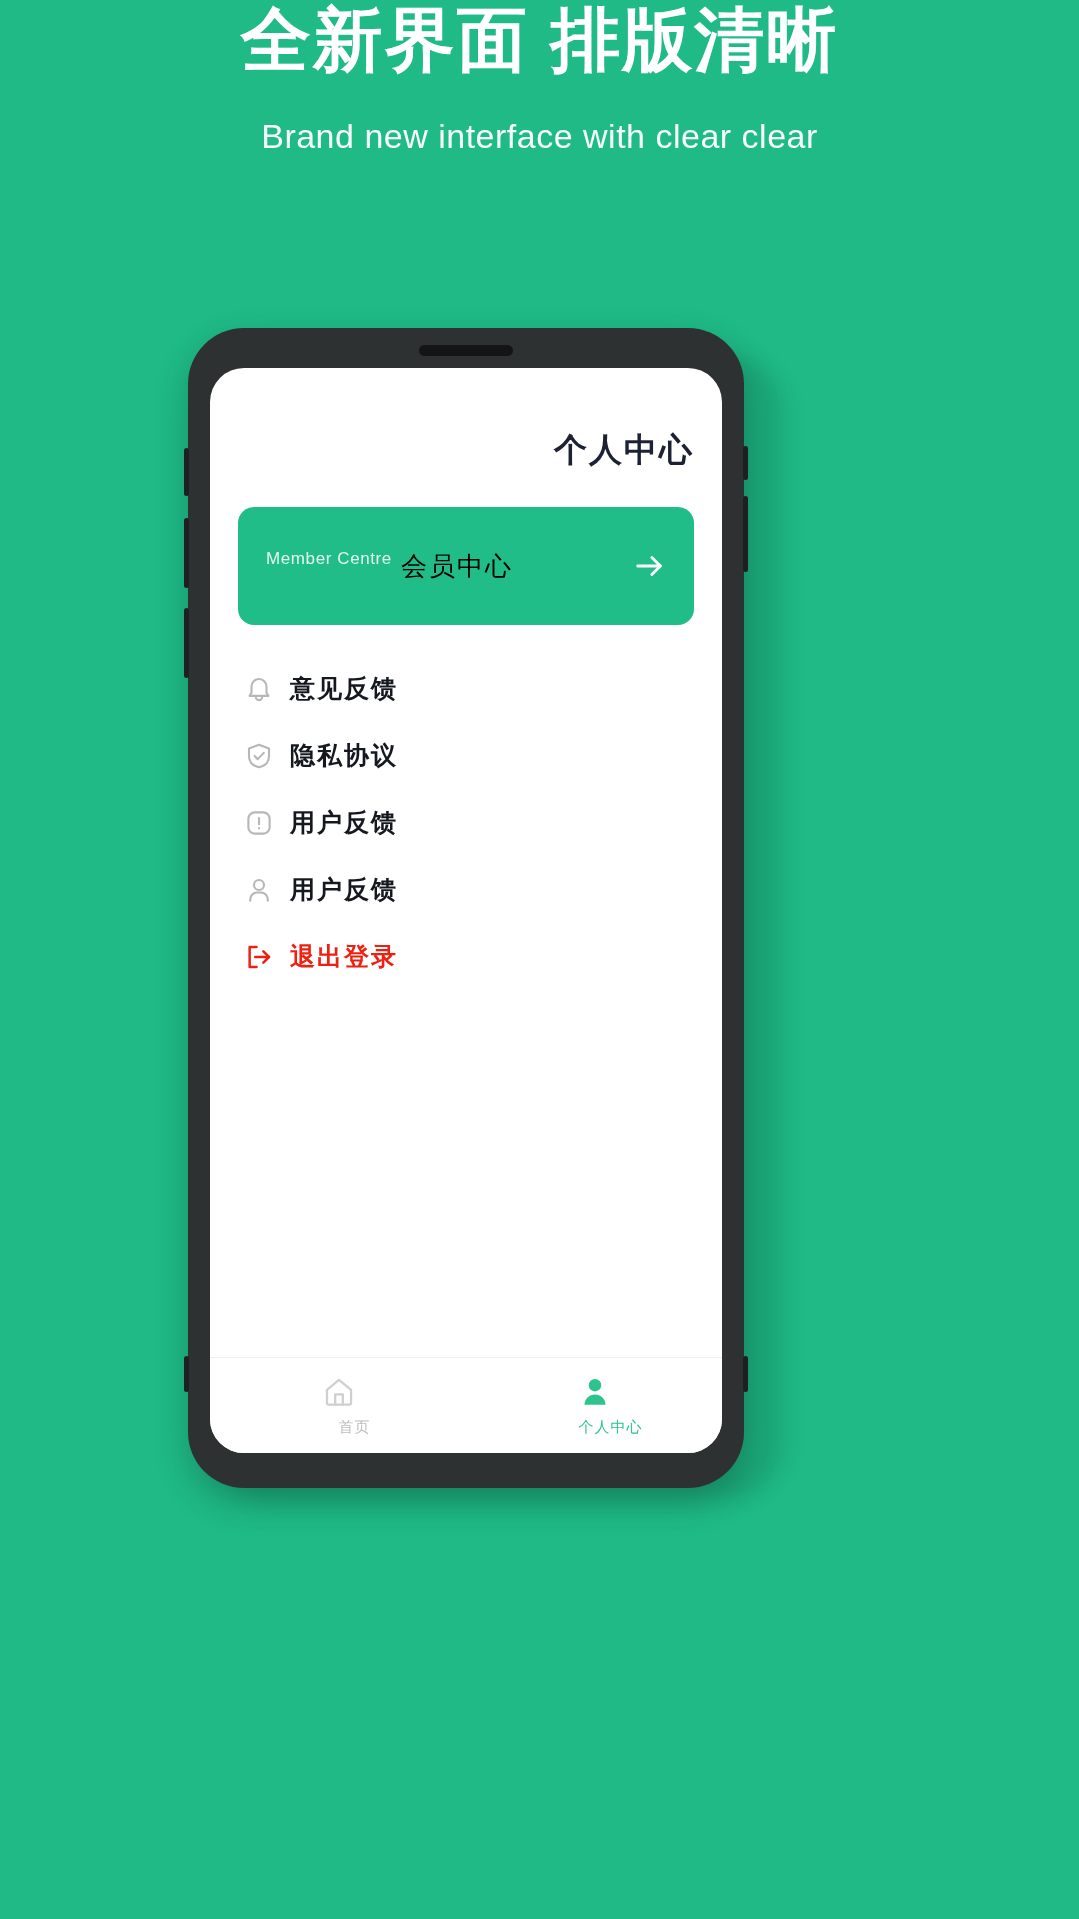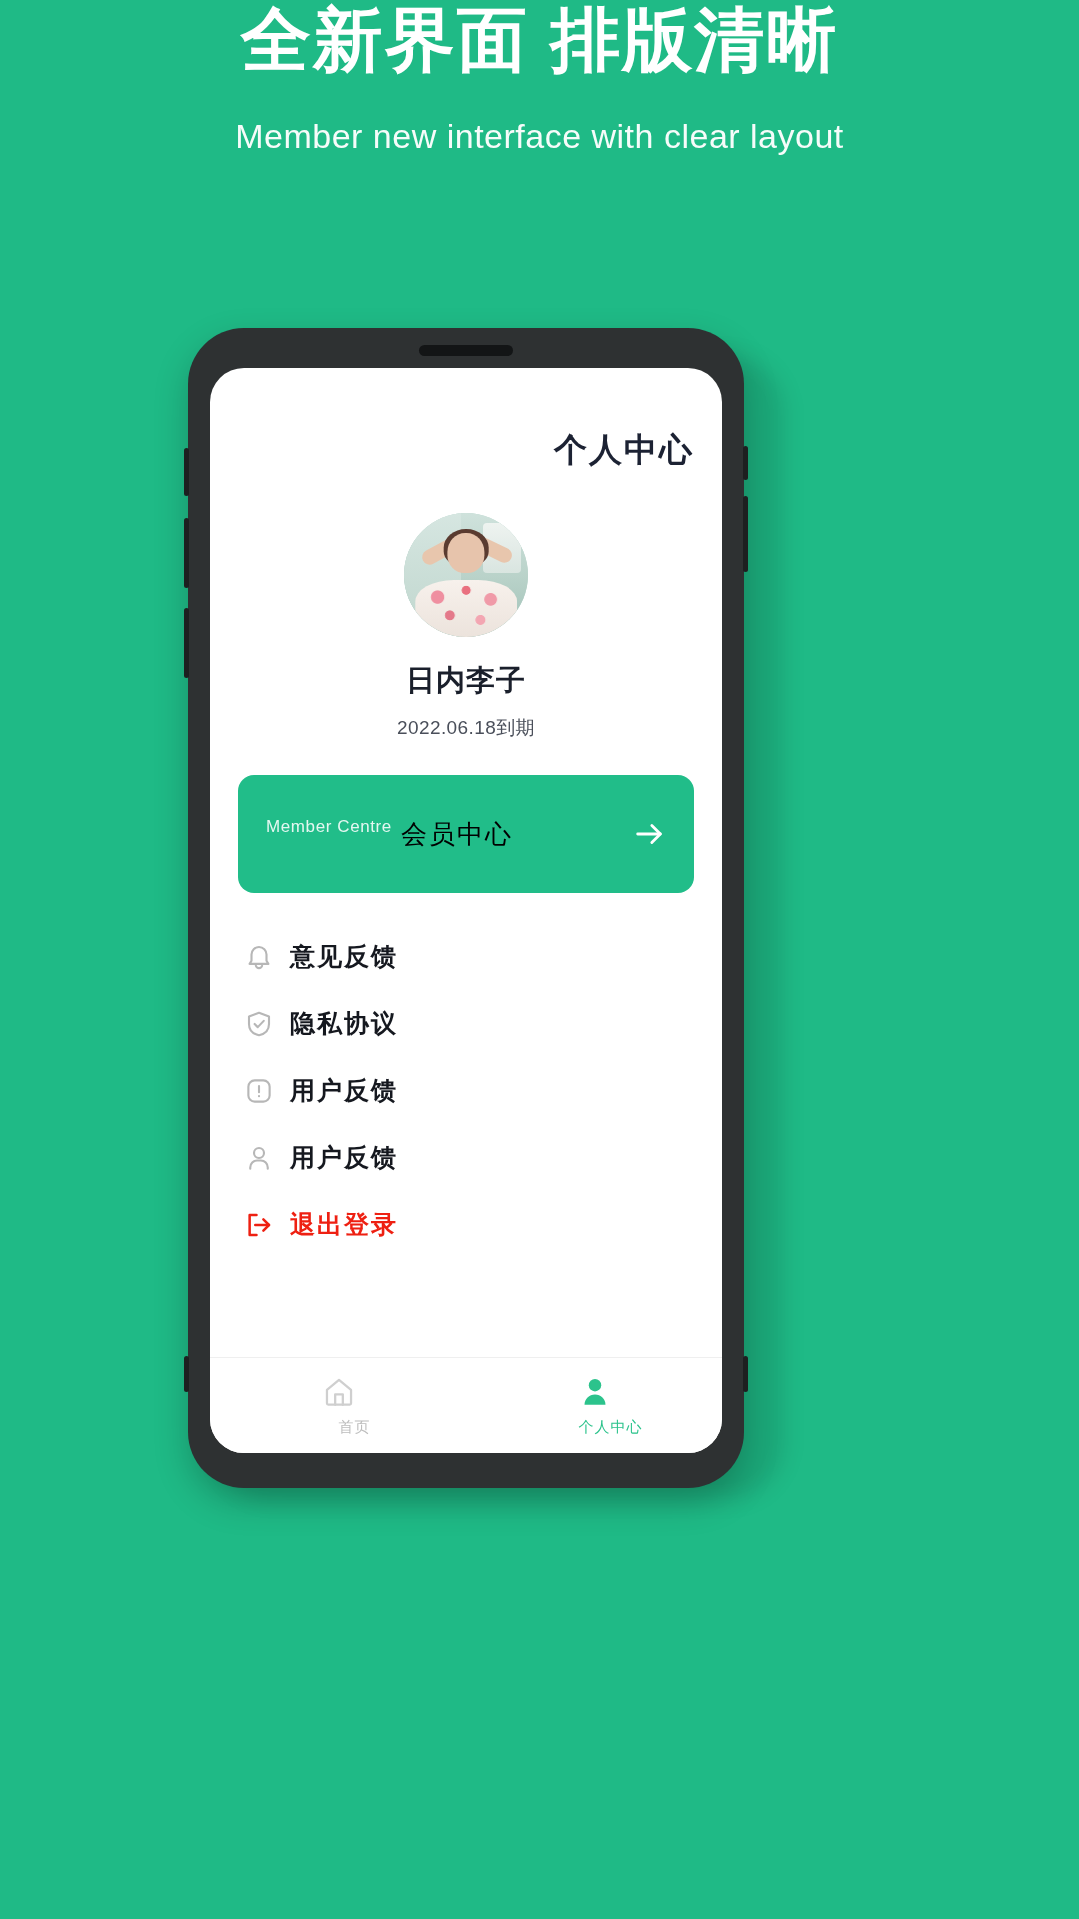--- a/index.html
+++ b/index.html
@@ -277,54 +277,40 @@
     letter-spacing: 1px;
     margin-left: 33px;
   }
   .tab.active .tab-label { color: #2cc38c; }
 </style>
 </head>
 <body>
 
 <div class="promo">
   <div class="promo-headline">全新界面 排版清晰</div>
-  <div class="promo-subhead">Member new interface with clear layout</div>
+  <div class="promo-subhead">Brand new interface with clear clear</div>
 </div>
 
 <div class="phone-shadow"></div>
 
 <div class="phone">
   <span class="btn-side btn-left-1"></span>
   <span class="btn-side btn-left-2"></span>
   <span class="btn-side btn-left-3"></span>
   <span class="btn-side btn-left-4"></span>
   <span class="btn-side btn-right-1"></span>
   <span class="btn-side btn-right-2"></span>
   <span class="btn-side btn-right-3"></span>
 
   <div class="screen">
 
     <div class="screen-body">
 
       <div class="page-title">个人中心</div>
 
-      <div class="profile">
-        <div class="avatar">
-          <span class="ph-bg"></span>
-          <span class="ph-wall"></span>
-          <span class="ph-window"></span>
-          <span class="ph-arm-l"></span>
-          <span class="ph-arm-r"></span>
-          <span class="ph-hair"></span>
-          <span class="ph-head"></span>
-          <span class="ph-dress"></span>
-        </div>
-        <div class="profile-name">日内李子</div>
-        <div class="profile-expiry">2022.06.18到期</div>
-      </div>
 
       <div class="member-card">
         <div class="member-card-texts">
           <div class="member-card-en">Member Centre</div>
           <div class="member-card-cn">会员中心</div>
         </div>
         <span class="arrow-icon">
           <svg viewBox="0 0 24 24" width="34" height="34" fill="none" stroke="#ffffff" stroke-width="2" stroke-linecap="round" stroke-linejoin="round">
             <line x1="4" y1="12" x2="20" y2="12"></line>
             <polyline points="14,6 20,12 14,18"></polyline>

